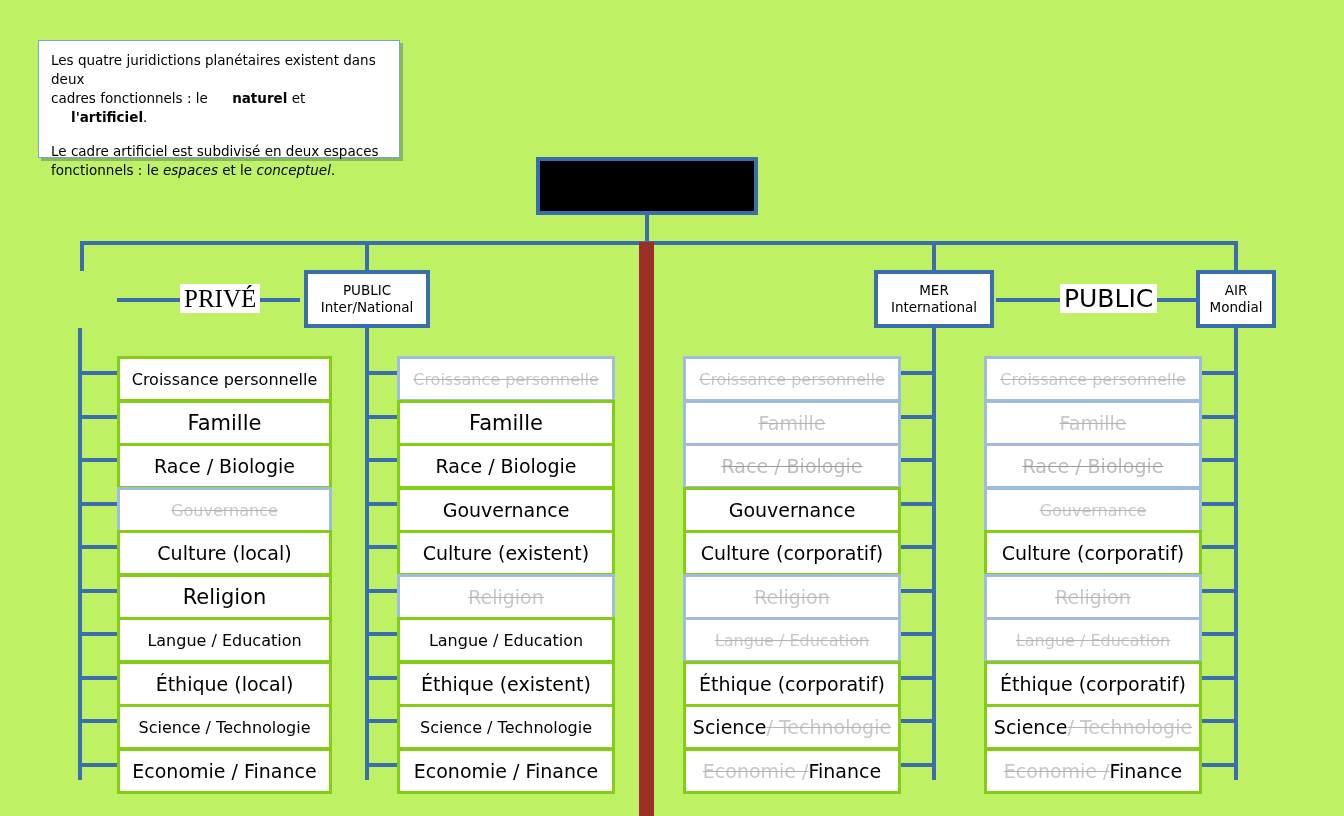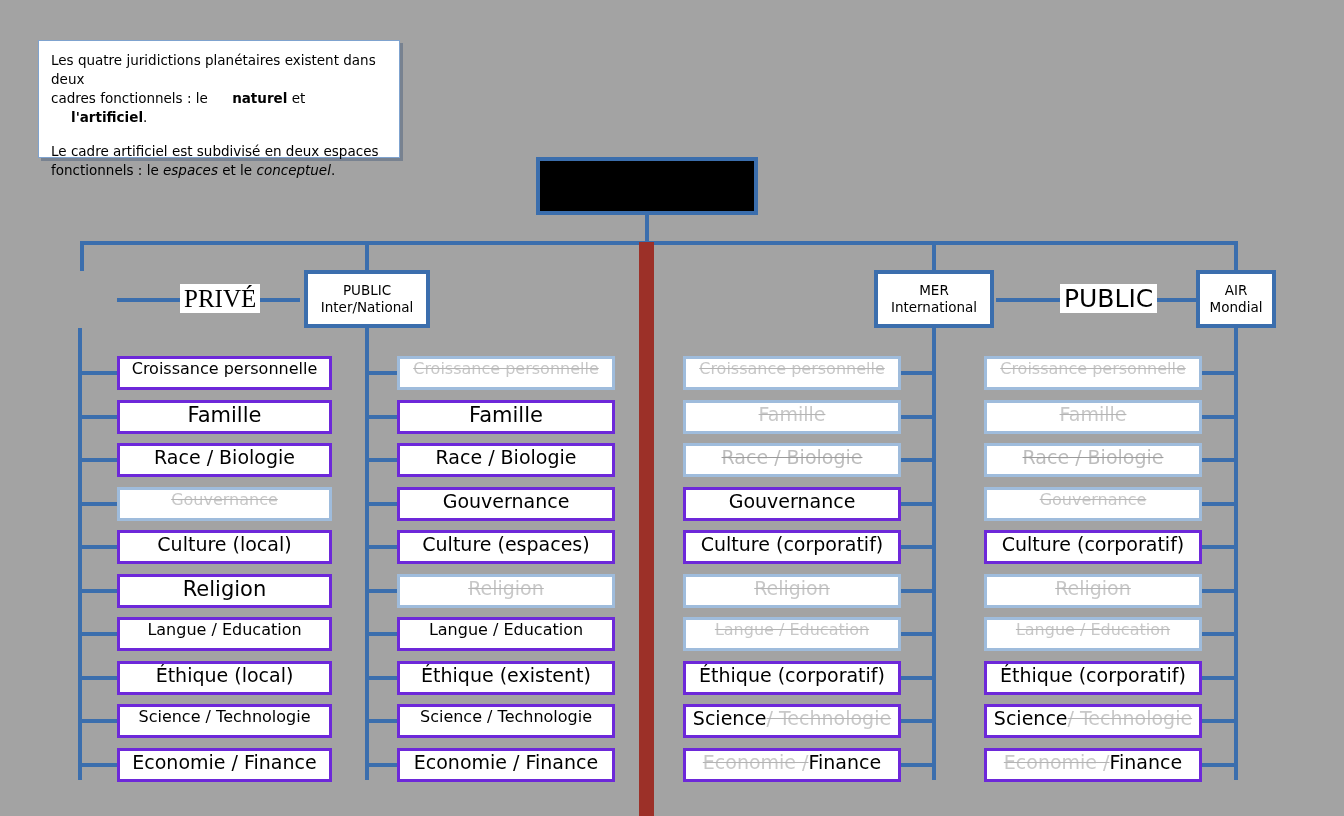--- a/index.html
+++ b/index.html
@@ -1,17 +1,17 @@
 <!DOCTYPE html>
 <html><head>
 <meta charset="utf-8">
 <style>
   html,body{margin:0;padding:0;background:#000;}
   body{width:1344px;height:816px;font-family:"DejaVu Sans","Liberation Sans",sans-serif;}
-  #stage{position:relative;width:1344px;height:816px;background:#a3a3a3;overflow:hidden;}
+  #stage{position:relative;width:1344px;height:816px;background:#bef264;overflow:hidden;}
 
   
   .hline{position:absolute;background:#3b6ead;height:4px;}
   .vline{position:absolute;background:#3b6ead;width:4px;}
 
   
   .note{
     position:absolute;left:38px;top:40px;width:362px;height:118px;
     background:#fff;border:1px solid #7fa3cf;
     box-shadow:3px 3px 0 rgba(40,70,110,.35);
@@ -38,23 +38,23 @@
 
   
   .seclabel{
     position:absolute;background:#fff;color:#000;
     font-size:25px;line-height:1;padding:2px 4px;
     display:flex;align-items:center;justify-content:center;white-space:nowrap;
   }
 
   
   .item{
-    position:absolute;height:34px;background:#fff;
-    border:3px solid #6d28d9;box-sizing:border-box;
-    display:flex;justify-content:center;
+    position:absolute;height:46px;background:#fff;
+    border:3px solid #84cc16;box-sizing:border-box;
+    display:flex;align-items:center;justify-content:center;
     color:#000;white-space:nowrap;overflow:hidden;
   }
   .item .txt{display:inline-block;}
   .item.off{border-color:#9fbcdc;}
   .item.off .txt{color:#c8c8c8;text-decoration:line-through;text-decoration-color:#b4b4b4;}
   .item .struck{color:#c8c8c8;text-decoration:line-through;text-decoration-color:#b4b4b4;}
   .item.off-dark .txt{color:#bdbdbd;text-decoration:line-through;text-decoration-color:#9a9a9a;}
 
   
   .redbar{position:absolute;left:639px;top:242px;width:15px;height:574px;background:#9c3028;}
@@ -158,21 +158,21 @@
       <div class="hline" style="left: 367px; width: 30px; top: 458px;"></div>
       <div class="item" style="left: 397px; top: 443px; width: 218px; font-size: 19px;">
         <span class="txt">Race / Biologie</span>
       </div>
       <div class="hline" style="left: 367px; width: 30px; top: 502px;"></div>
       <div class="item" style="left: 397px; top: 487px; width: 218px; font-size: 19px;">
         <span class="txt">Gouvernance</span>
       </div>
       <div class="hline" style="left: 367px; width: 30px; top: 545px;"></div>
       <div class="item" style="left: 397px; top: 530px; width: 218px; font-size: 19px;">
-        <span class="txt">Culture (espaces)</span>
+        <span class="txt">Culture (existent)</span>
       </div>
       <div class="hline" style="left: 367px; width: 30px; top: 589px;"></div>
       <div class="item off" style="left: 397px; top: 574px; width: 218px; font-size: 19px;">
         <span class="txt">Religion</span>
       </div>
       <div class="hline" style="left: 367px; width: 30px; top: 632px;"></div>
       <div class="item" style="left: 397px; top: 617px; width: 218px; font-size: 16px;">
         <span class="txt">Langue / Education</span>
       </div>
       <div class="hline" style="left: 367px; width: 30px; top: 676px;"></div>

